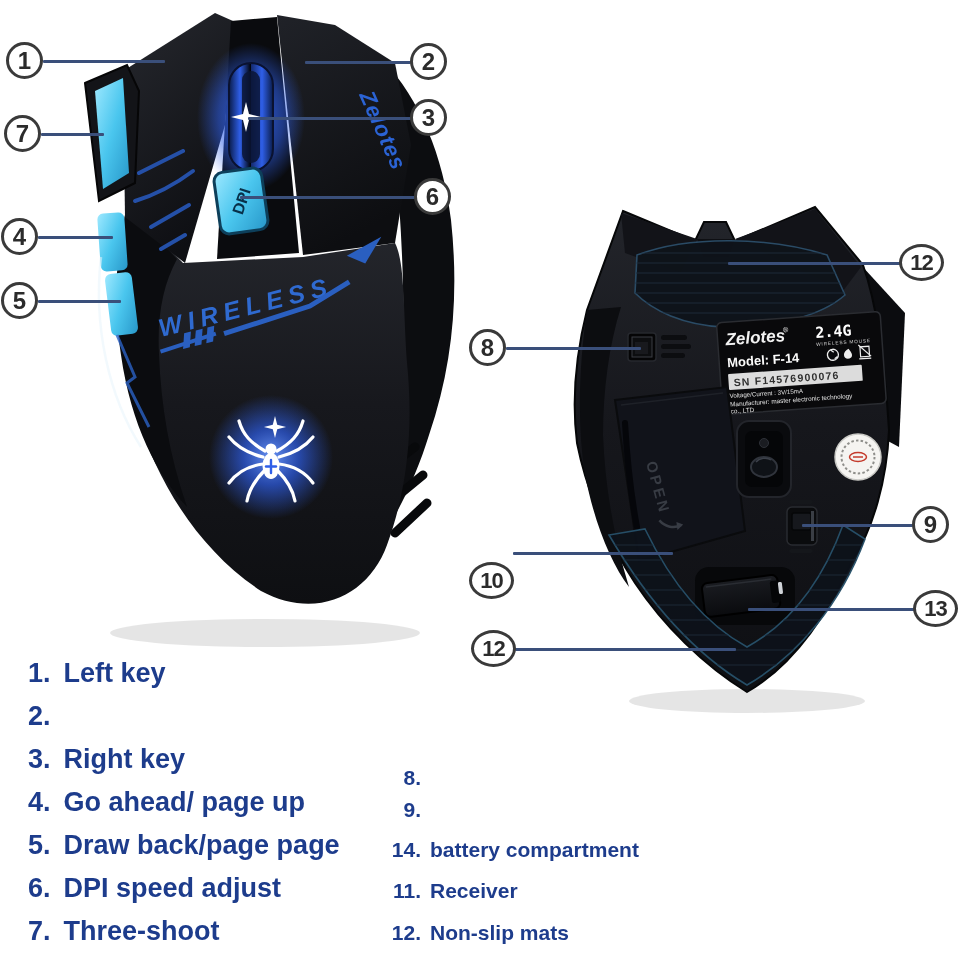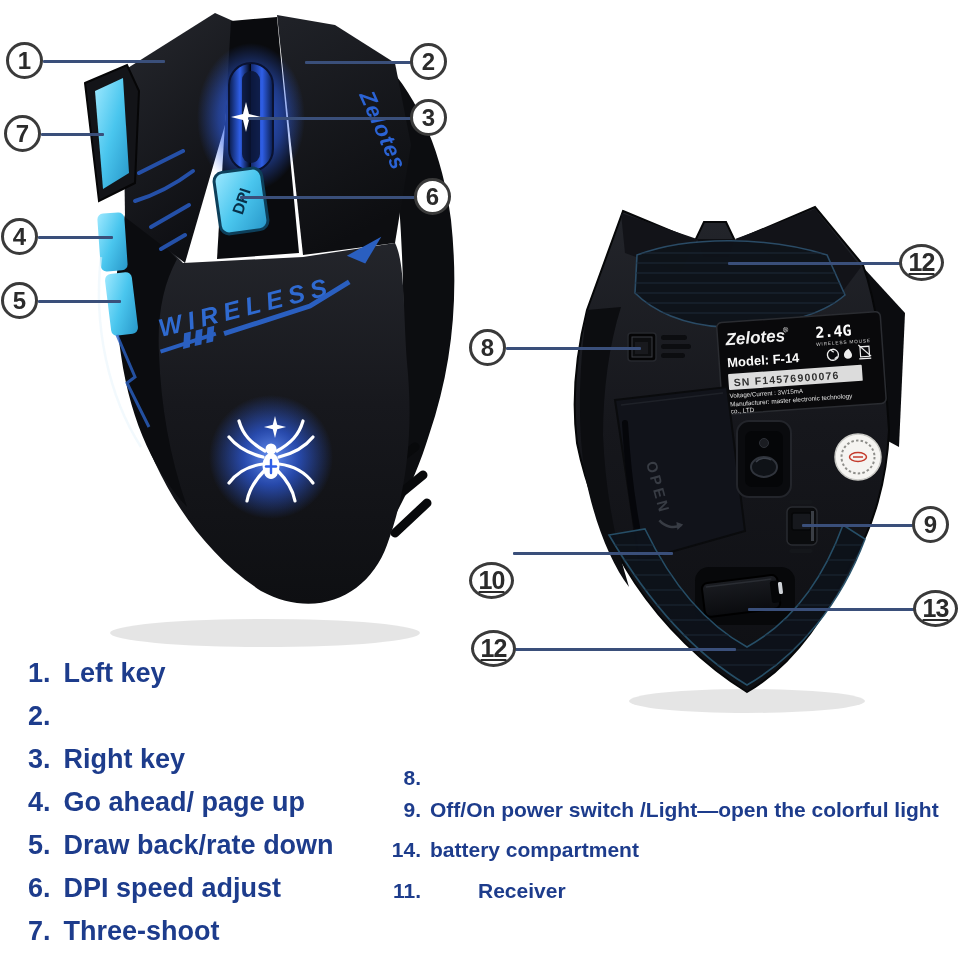--- a/index.html
+++ b/index.html
@@ -5,21 +5,21 @@
   html,body{margin:0;padding:0;background:#fff;}
   .canvas{position:relative;width:965px;height:965px;background:#ffffff;overflow:hidden;
           font-family:"Liberation Sans",sans-serif;}
   svg{position:absolute;display:block;}
   .mouse-left{left:65px;top:5px;width:410px;height:650px;}
   .mouse-right{left:525px;top:195px;width:400px;height:520px;}
   .leader{position:absolute;height:3px;background:#3a4f7a;z-index:3;border-radius:1px;}
   .co{position:absolute;box-sizing:border-box;width:37px;height:37px;border:3px solid #3a3a3a;
       border-radius:50%;background:#fff;color:#2b2b2b;display:flex;align-items:center;
       justify-content:center;font-weight:700;font-size:24px;z-index:4;}
-  .co.wide{width:45px;font-size:25px;letter-spacing:-1px;text-decoration:underline;}
+  .co.wide{width:45px;font-size:22px;letter-spacing:-1px;}
   .legend{position:absolute;z-index:2;color:#1d3c8c;font-weight:700;}
   .lrow{position:absolute;display:flex;align-items:center;white-space:nowrap;}
   .legend-left .lrow{height:28px;font-size:27px;}
   .legend-left .lnum{margin-right:13px;}
   .legend-right .lrow{height:26px;font-size:21px;}
   .legend-right .lnum{width:40px;text-align:right;margin-right:9px;flex:none;}
 </style>
 </head>
 <body>
 
@@ -318,43 +318,46 @@
     <div class="lrow" style="top:86px;">
       <span class="lnum">3.</span>
       <span class="ltxt">Right key</span>
     </div>
     <div class="lrow" style="top:129px;">
       <span class="lnum">4.</span>
       <span class="ltxt">Go ahead/ page up</span>
     </div>
     <div class="lrow" style="top:172px;">
       <span class="lnum">5.</span>
-      <span class="ltxt">Draw back/rate down</span>
+      <span class="ltxt">Draw back/page page</span>
     </div>
     <div class="lrow" style="top:215px;">
       <span class="lnum">6.</span>
       <span class="ltxt">DPI speed adjust</span>
     </div>
     <div class="lrow" style="top:258px;">
       <span class="lnum">7.</span>
       <span class="ltxt">Three-shoot</span>
     </div>
   </div>
 
   <div class="legend legend-right" style="left:381px;top:765px;width:584px;height:185px;">
     <div class="lrow" style="top:0;">
       <span class="lnum">8.</span>
     </div>
     <div class="lrow" style="top:32px;">
       <span class="lnum">9.</span>
-      <span class="ltxt">Off/On power switch /Light—open the colorful light</span>
     </div>
     <div class="lrow" style="top:72px;">
       <span class="lnum">14.</span>
       <span class="ltxt">battery compartment</span>
     </div>
-    <div class="lrow" style="top:113px;gap:48px;">
+    <div class="lrow" style="top:113px;">
       <span class="lnum">11.</span>
       <span class="ltxt">Receiver</span>
     </div>
+    <div class="lrow" style="top:155px;">
+      <span class="lnum">12.</span>
+      <span class="ltxt">Non-slip mats</span>
+    </div>
   </div>
 
 </div>
 
 </body></html>

